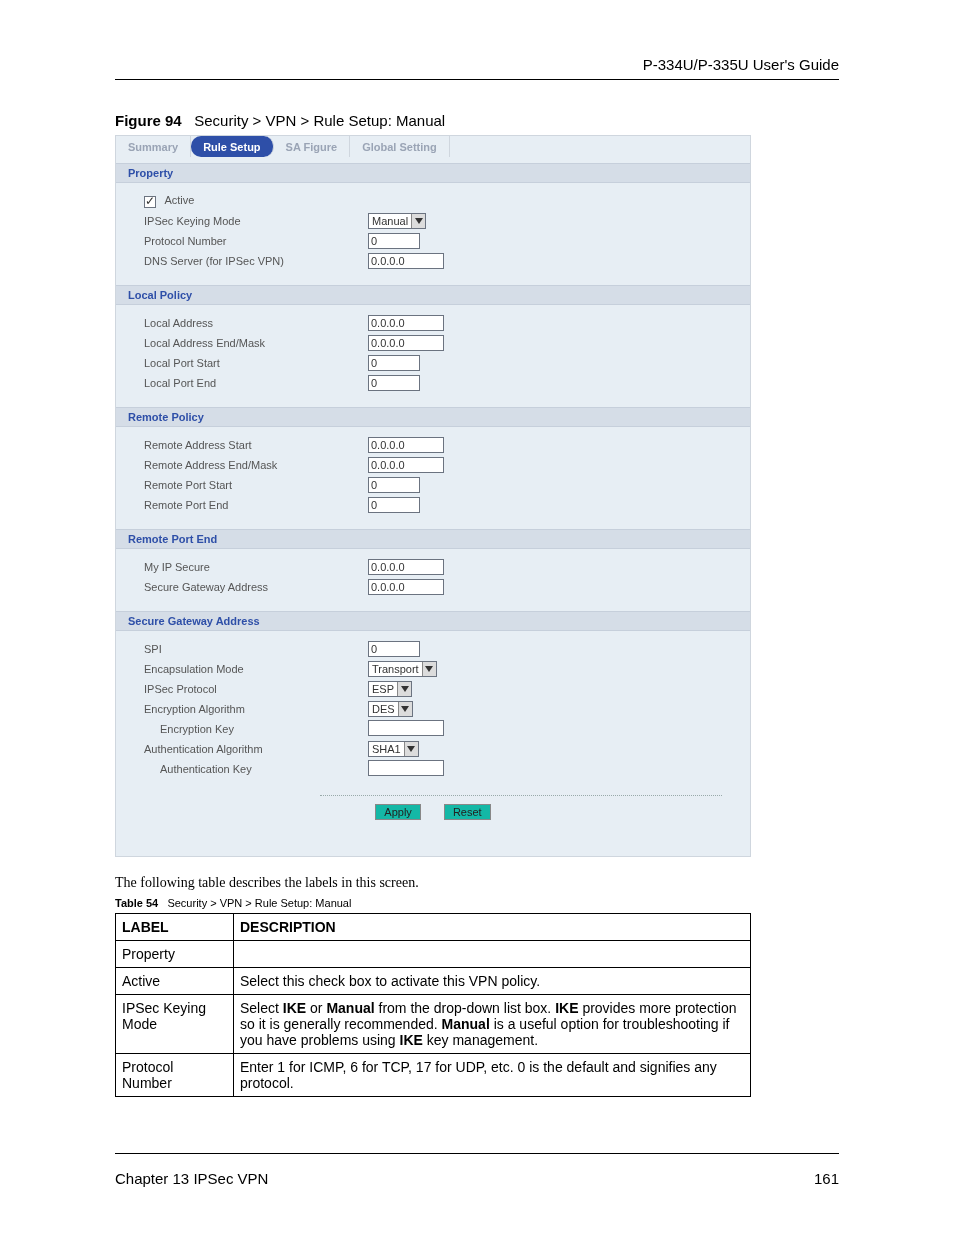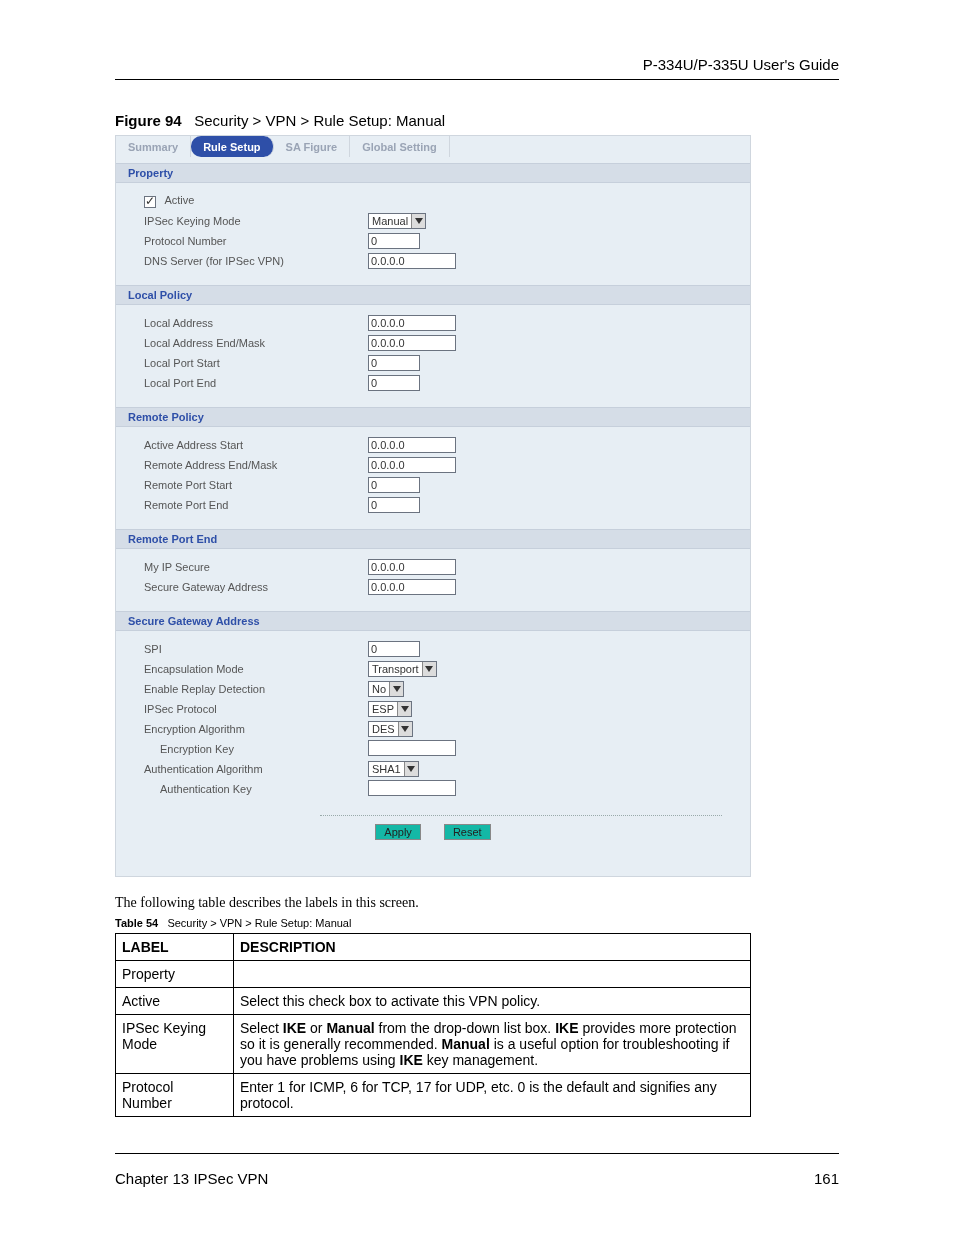--- a/index.html
+++ b/index.html
@@ -103,21 +103,21 @@
   .txt {
     border: 1px solid #6b7380;
     background: #fff;
     height: 16px;
     font-size: 11px;
     padding: 0 2px;
     line-height: 14px;
     display: inline-block;
     color: #333;
   }
-  .txt.w90 { width: 88px; }
+  .txt.w90 { width: 76px; }
   .txt.w54 { width: 52px; }
   .sel {
     display: inline-flex;
     align-items: center;
     border: 1px solid #6b7380;
     background: #fff;
     height: 16px;
     font-size: 11px;
   }
   .sel .selv { padding: 0 3px; white-space: nowrap; color:#333; }
@@ -255,21 +255,21 @@
         </div>
         <div class="row">
           <span class="lbl">Local Port End</span>
           <span class="ctl"><span class="txt w54">0</span></span>
         </div>
       </div>
 
     <div class="section-head">Remote Policy</div>
     <div class="section-body" id="sec-remote">
         <div class="row">
-          <span class="lbl">Active Address Start</span>
+          <span class="lbl">Remote Address Start</span>
           <span class="ctl"><span class="txt w90">0.0.0.0</span></span>
         </div>
         <div class="row">
           <span class="lbl">Remote Address End/Mask</span>
           <span class="ctl"><span class="txt w90">0.0.0.0</span></span>
         </div>
         <div class="row">
           <span class="lbl">Remote Port Start</span>
           <span class="ctl"><span class="txt w54">0</span></span>
         </div>
@@ -294,31 +294,20 @@
     <div class="section-head">Secure Gateway Address</div>
     <div class="section-body" id="sec-sga">
         <div class="row">
           <span class="lbl">SPI</span>
           <span class="ctl"><span class="txt w54">0</span></span>
         </div>
         <div class="row">
           <span class="lbl">Encapsulation Mode</span>
           <span class="ctl"><span class="sel">
               <span class="selv">Transport</span>
-              <span class="selbtn">
-                <svg width="8" height="6" viewBox="0 0 8 6">
-                  <polygon points="0,0 8,0 4,6" fill="#333"></polygon>
-                </svg>
-              </span>
-            </span></span>
-        </div>
-        <div class="row">
-          <span class="lbl">Enable Replay Detection</span>
-          <span class="ctl"><span class="sel">
-              <span class="selv">No</span>
               <span class="selbtn">
                 <svg width="8" height="6" viewBox="0 0 8 6">
                   <polygon points="0,0 8,0 4,6" fill="#333"></polygon>
                 </svg>
               </span>
             </span></span>
         </div>
         <div class="row">
           <span class="lbl">IPSec Protocol</span>
           <span class="ctl"><span class="sel">

